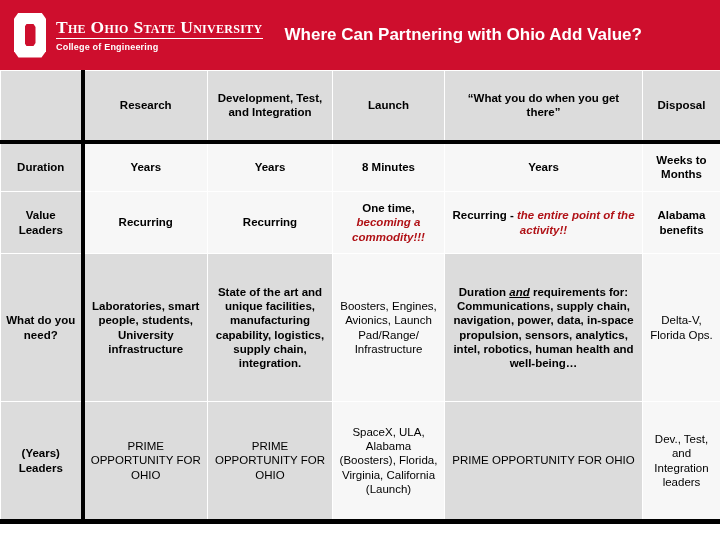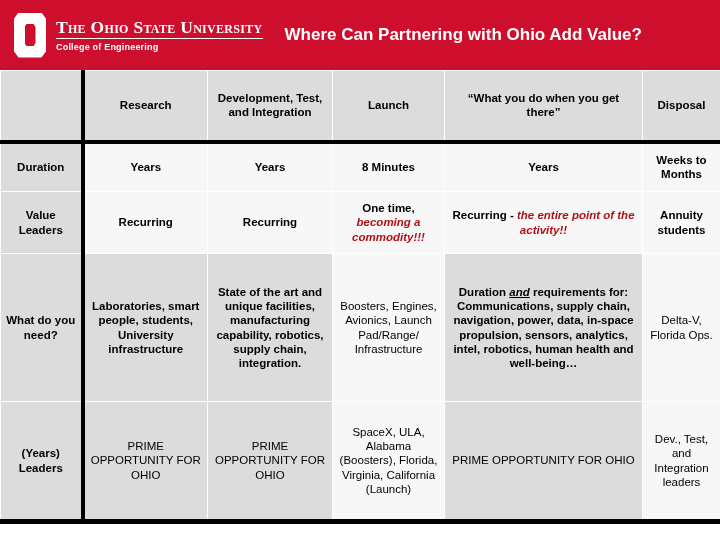--- a/index.html
+++ b/index.html
@@ -184,27 +184,27 @@
         <td class="bg-light ctr bold">Recurring</td>
         <td class="bg-light ctr bold">Recurring</td>
         <td class="bg-light lft">
           <span class="bold">One time,</span>
           <span class="red">becoming a commodity!!!</span>
         </td>
         <td class="bg-light ctr">
           <span class="bold">Recurring -</span>
           <span class="red">the entire point of the activity!!</span>
         </td>
-        <td class="bg-light ctr bold">Annuity students</td>
+        <td class="bg-light ctr bold">Alabama benefits</td>
       </tr>
 
       <tr class="row-3">
         <td class="bg-gray thick-right rowlabel">What do you need?</td>
         <td class="bg-gray ctr bold">Laboratories, smart people, students, University infrastructure</td>
-        <td class="bg-gray lft bold">State of the art and unique facilities, manufacturing capability, robotics, supply chain, integration.</td>
+        <td class="bg-gray lft bold">State of the art and unique facilities, manufacturing capability, logistics, supply chain, integration.</td>
         <td class="bg-light lft">Boosters, Engines, Avionics, Launch Pad/Range/ Infrastructure</td>
         <td class="bg-gray lft bold">
           <span>Duration</span>
           <span class="u-ital">and</span>
           <span>requirements for:  Communications, supply chain, navigation, power, data, in-space propulsion, sensors, analytics, intel, robotics, human health and well-being…</span>
         </td>
         <td class="bg-light lft">Delta-V, Florida Ops.</td>
       </tr>
 
       <tr class="row-4 last-row">

